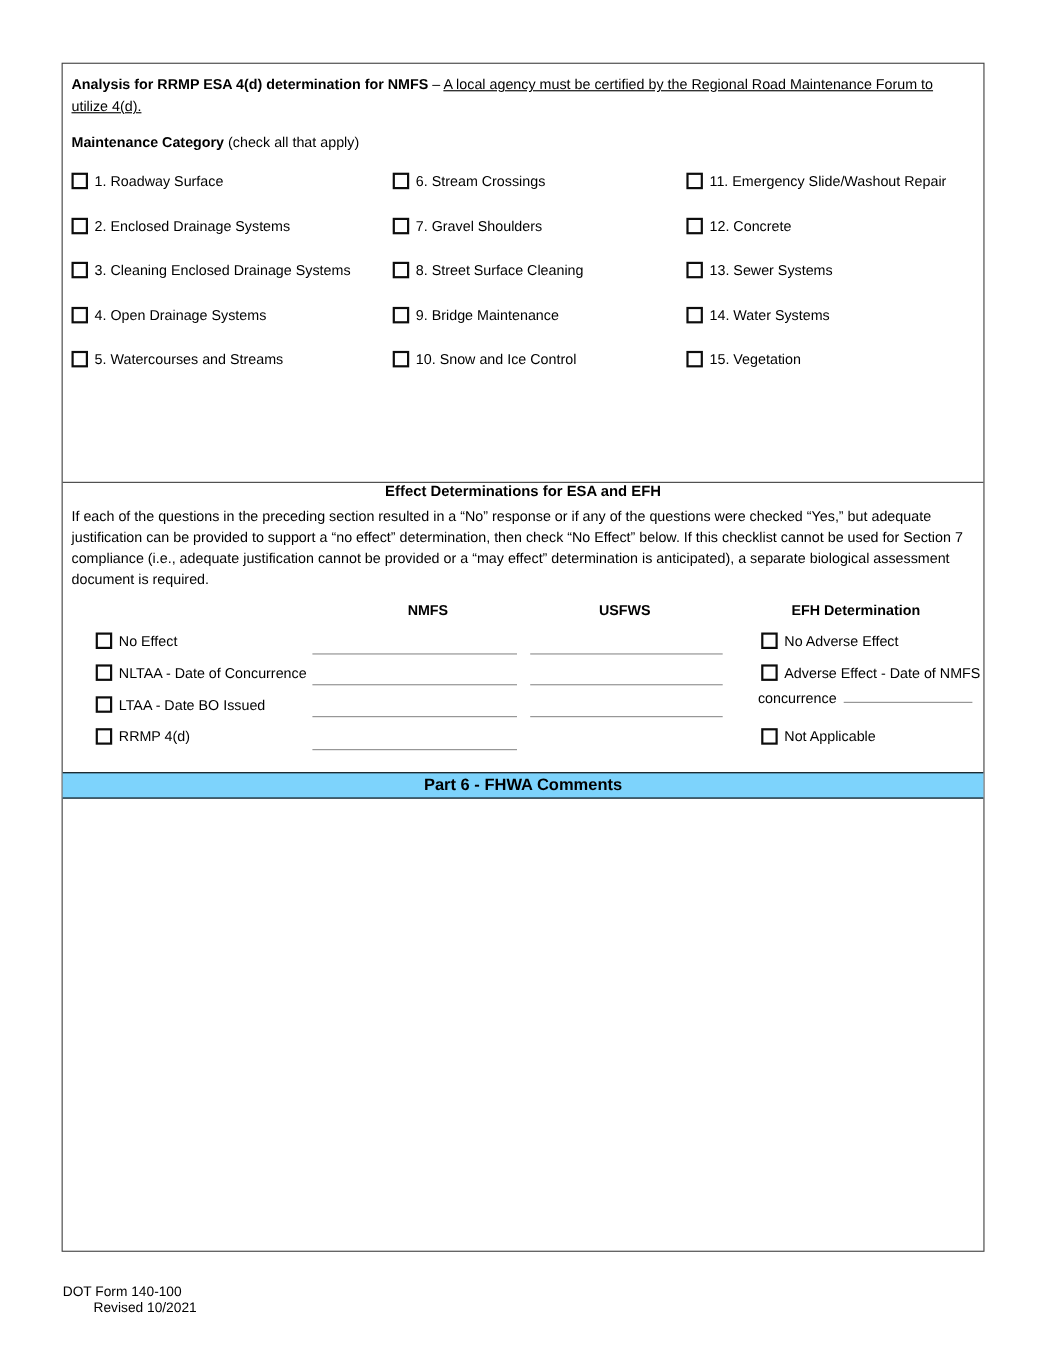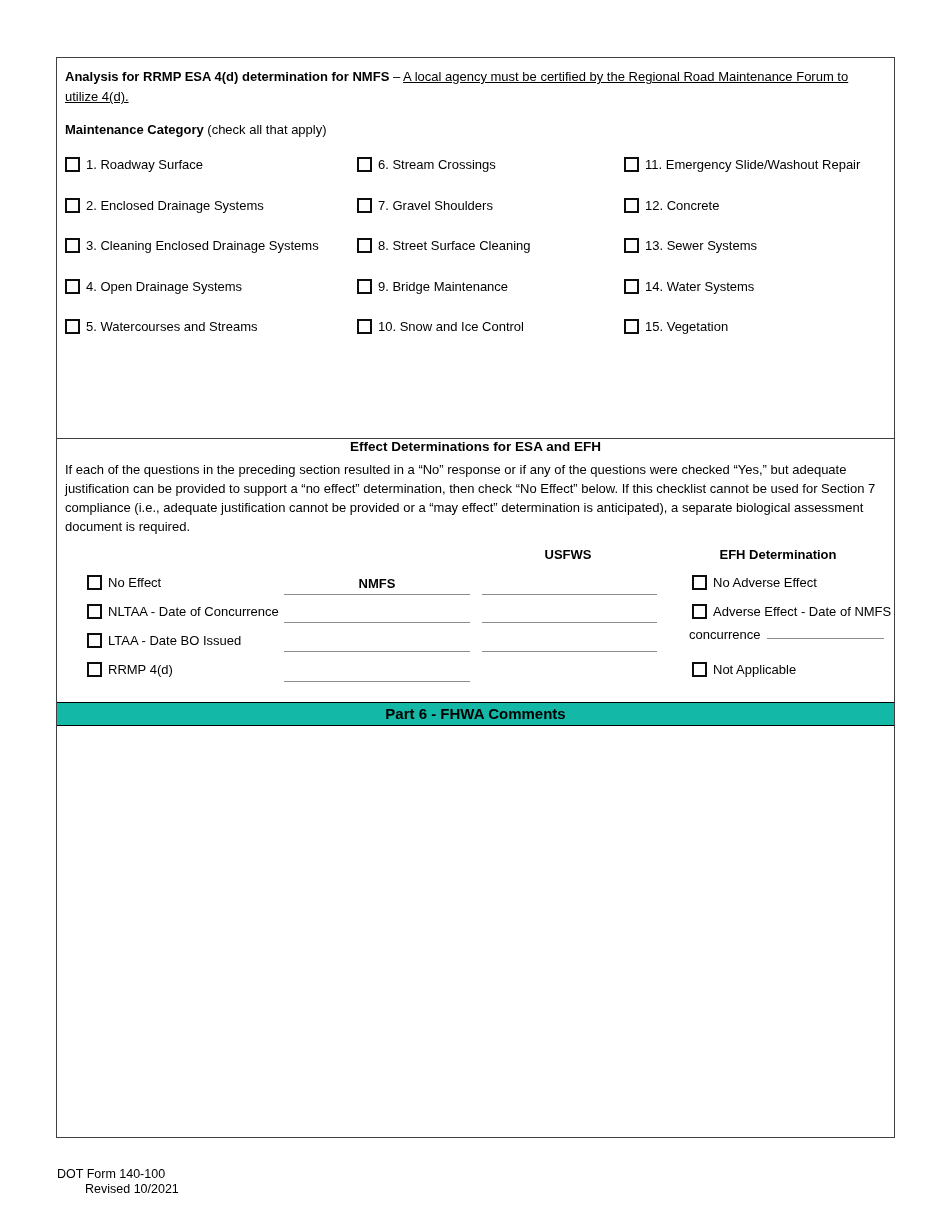--- a/index.html
+++ b/index.html
@@ -119,21 +119,21 @@
     width: 117px;
     height: 13px;
     border-bottom: 1px solid #8c8c8c;
     margin-left: 6px;
   }
   
   .sec3 {
     height: 24px;
     border-top: 1px solid #000;
     border-bottom: 1px solid #000;
-    background: #14b8a6;
+    background: #7dd3fc;
     text-align: center;
     font-weight: bold;
     font-size: 15px;
     line-height: 21px;
   }
   .sec4 { flex: 1; }
   
   .footer-line1 {
     position: absolute;
     left: 57px; top: 1167px;
@@ -219,21 +219,21 @@
     </div>
 
     <div class="describe-area"></div>
   </div>
 
   <div class="sec2">
     <div class="effect-title">Effect Determinations for ESA and EFH</div>
     <p class="effect-para">If each of the questions in the preceding section resulted in a “No” response or if any of the questions were checked “Yes,” but adequate justification can be provided to support a “no effect” determination, then check “No Effect” below. If this checklist cannot be used for Section 7 compliance (i.e., adequate justification cannot be provided or a “may effect” determination is anticipated), a separate biological assessment document is required.</p>
 
     <div class="det-grid">
-      <span class="det-hdr" style="left:320px;margin-top:29px;">NMFS</span>
+      <span class="det-hdr" style="left:332px;">NMFS</span>
       <span class="det-hdr" style="left:511px;">USFWS</span>
       <span class="det-hdr" style="left:721px;">EFH Determination</span>
 
       <div class="det-row" style="left:6px; top:32px;">
           <span class="cb"></span>
           <span>No Effect</span>
         </div>
       <div class="det-row" style="left:6px; top:61px;">
           <span class="cb"></span>
           <span>NLTAA - Date of Concurrence</span>

